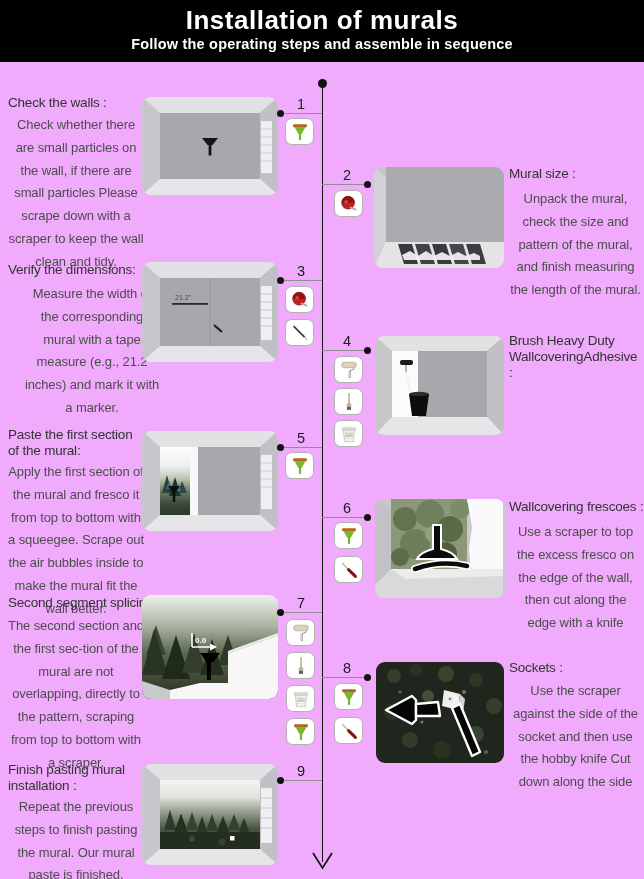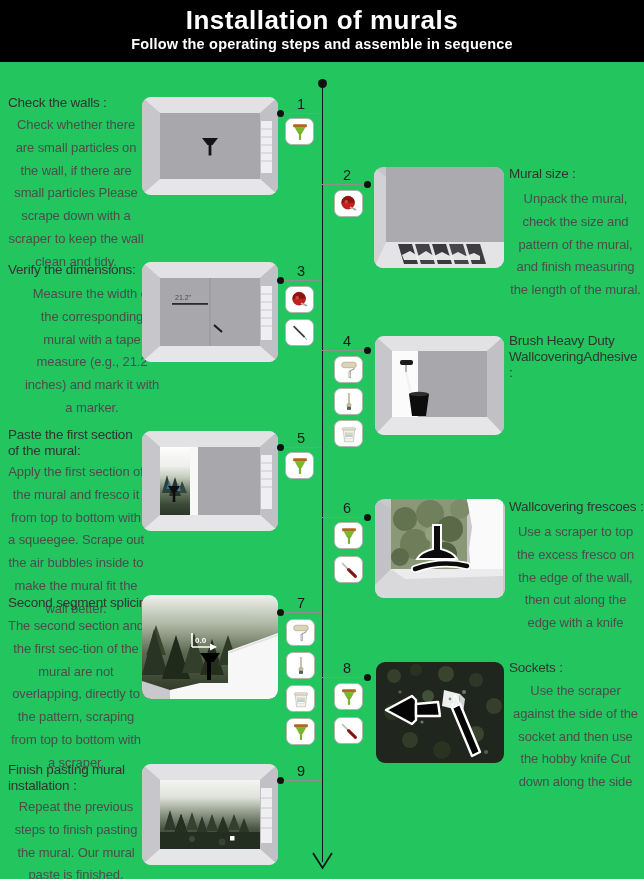--- a/index.html
+++ b/index.html
@@ -1,16 +1,16 @@
 <!DOCTYPE html>
 <html><head>
 <meta charset="utf-8">
 <style>
   html,body{margin:0;padding:0;background:#fff;}
-  .page{position:relative;width:644px;height:879px;background:#22c55e;overflow:hidden;
+  .page{position:relative;width:644px;height:879px;background:#f0abfc;overflow:hidden;
         font-family:"Liberation Sans",sans-serif;}
   
   .hdr{position:absolute;left:0;top:0;width:644px;height:62px;background:#000;color:#fff;text-align:center;}
   .hdr .t{margin:0;padding-top:5px;font-size:26px;font-weight:700;letter-spacing:.5px;}
   .hdr .s{margin:0;font-size:14.5px;font-weight:700;letter-spacing:.2px;}
   
   .tl{position:absolute;left:321.6px;top:84px;width:1.6px;height:778px;background:#151515;}
   .tl-dot{position:absolute;left:318px;top:79px;width:9px;height:9px;border-radius:50%;background:#111;}
   
   .conn{position:absolute;height:1px;background:#8f8f8f;}

